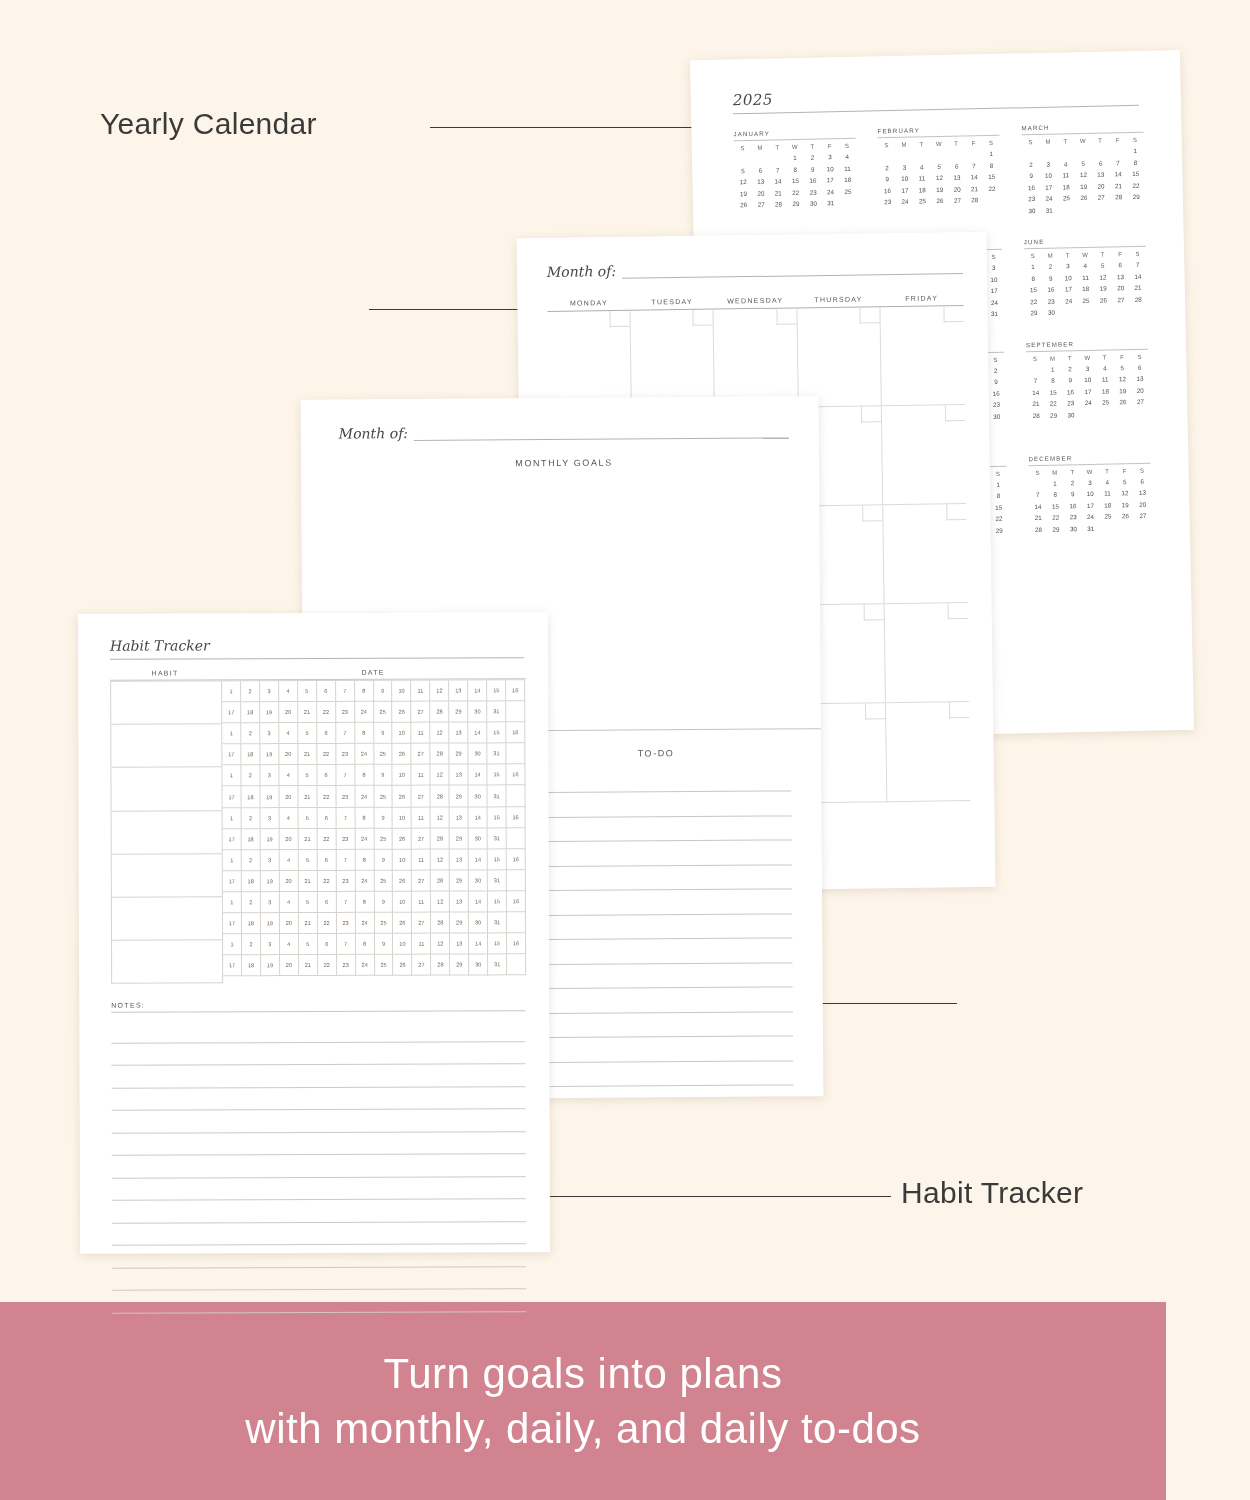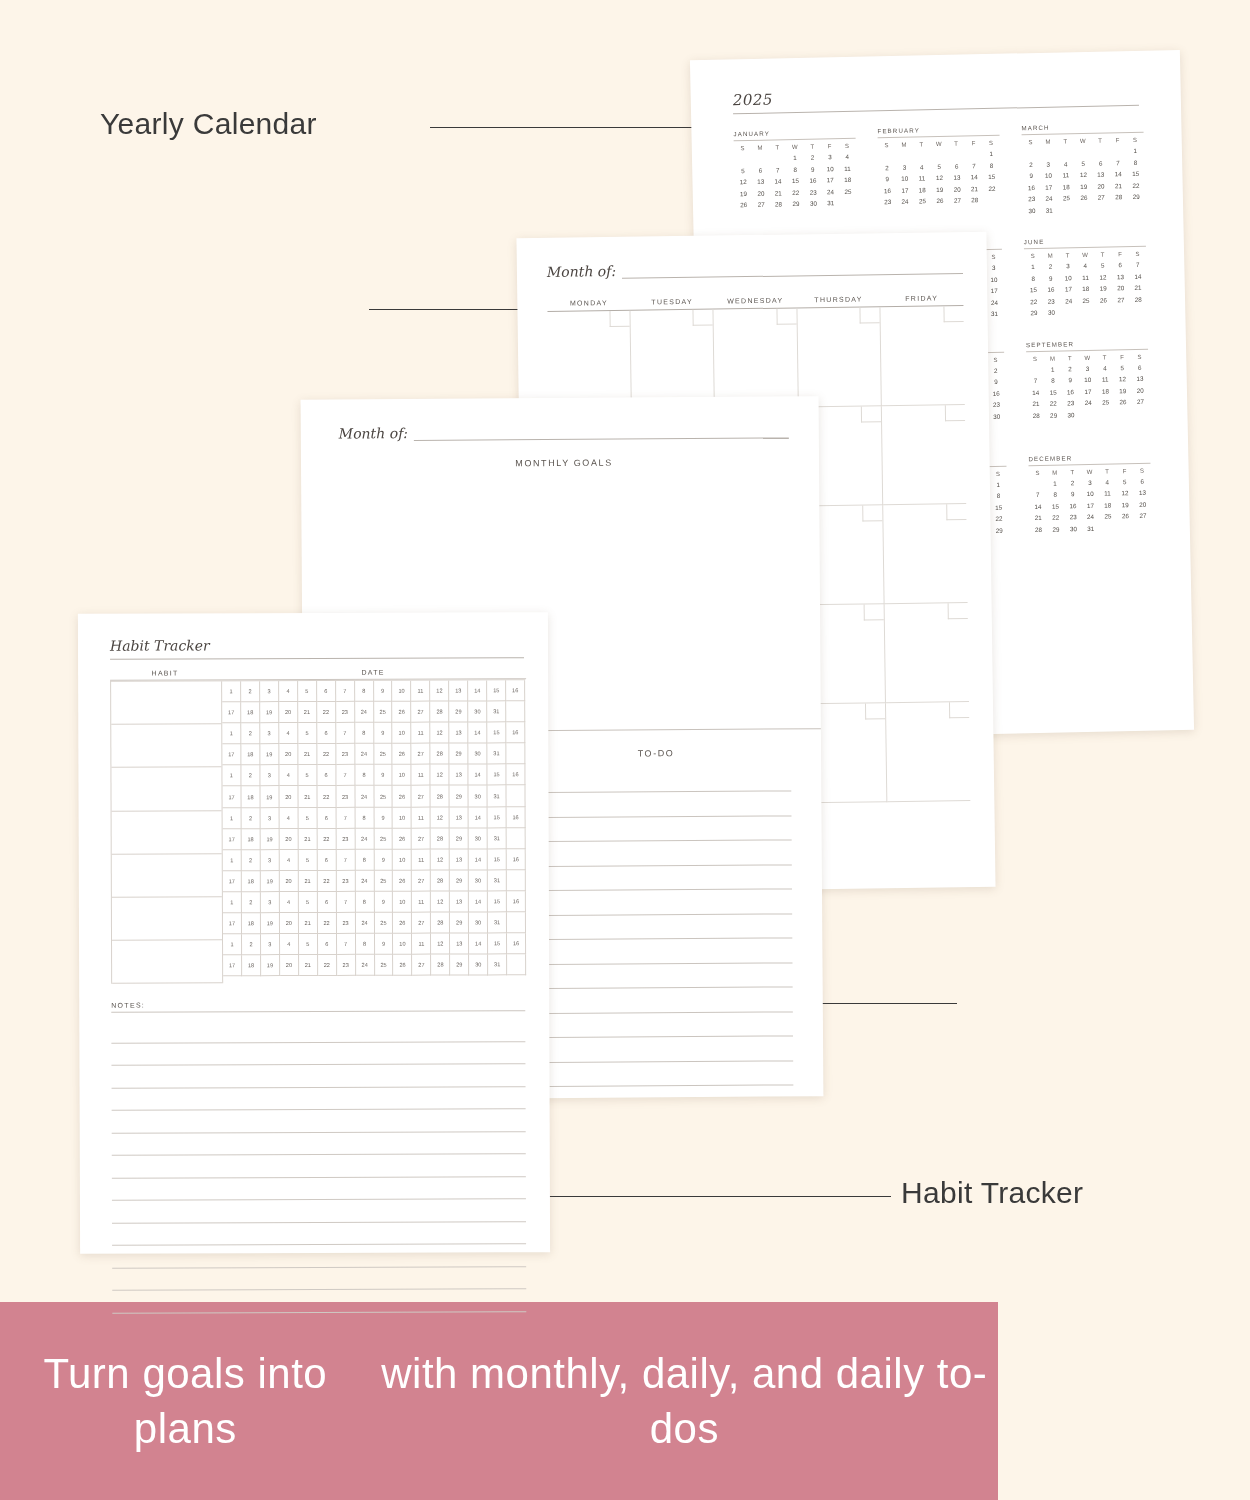--- a/index.html
+++ b/index.html
@@ -288,25 +288,25 @@
     position: absolute;
     height: 1px;
     background: #3a3a3a;
   }
 
   
   #footer-banner {
     position: absolute;
     left: 0;
     top: 1302px;
-    width: 998px;
+    width: 1166px;
     height: 198px;
     background: #d28390;
     display: flex;
-    flex-direction: row;
+    flex-direction: column;
     align-items: center;
     justify-content: center;
   }
   #footer-banner div {
     color: #ffffff;
     font-size: 42px;
     line-height: 1.32;
     letter-spacing: .5px;
     text-align: center;
   }

